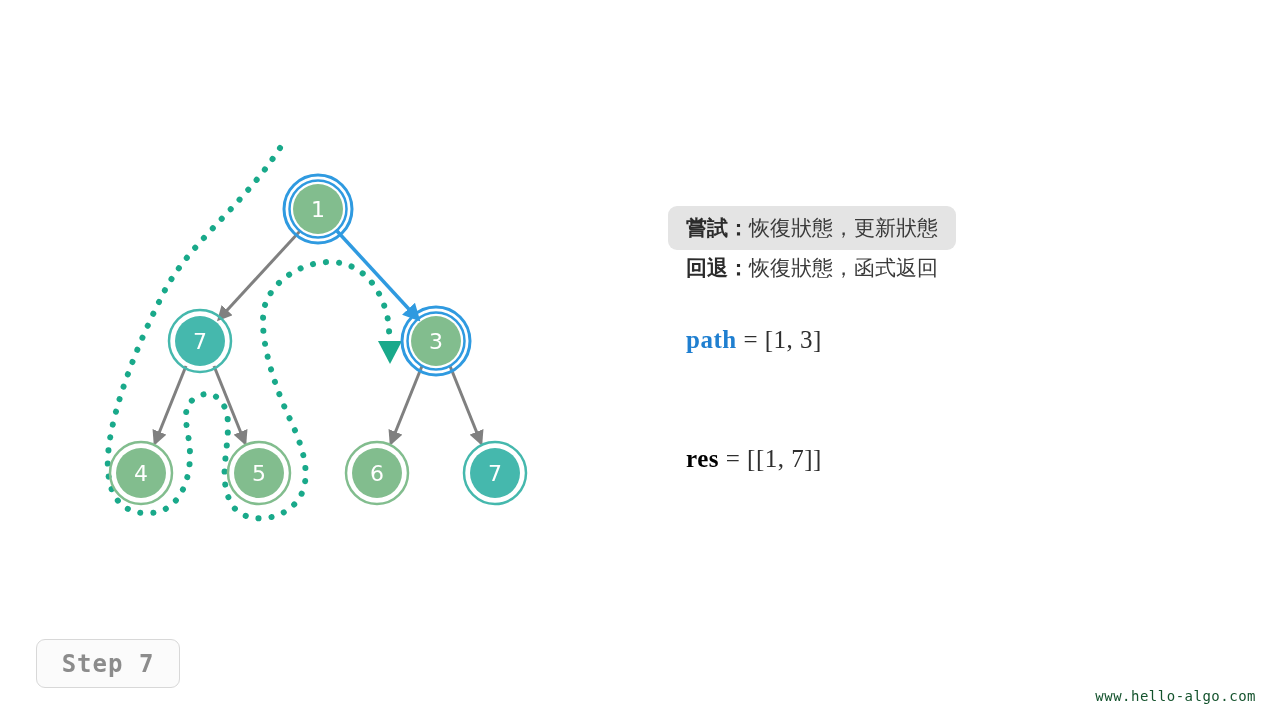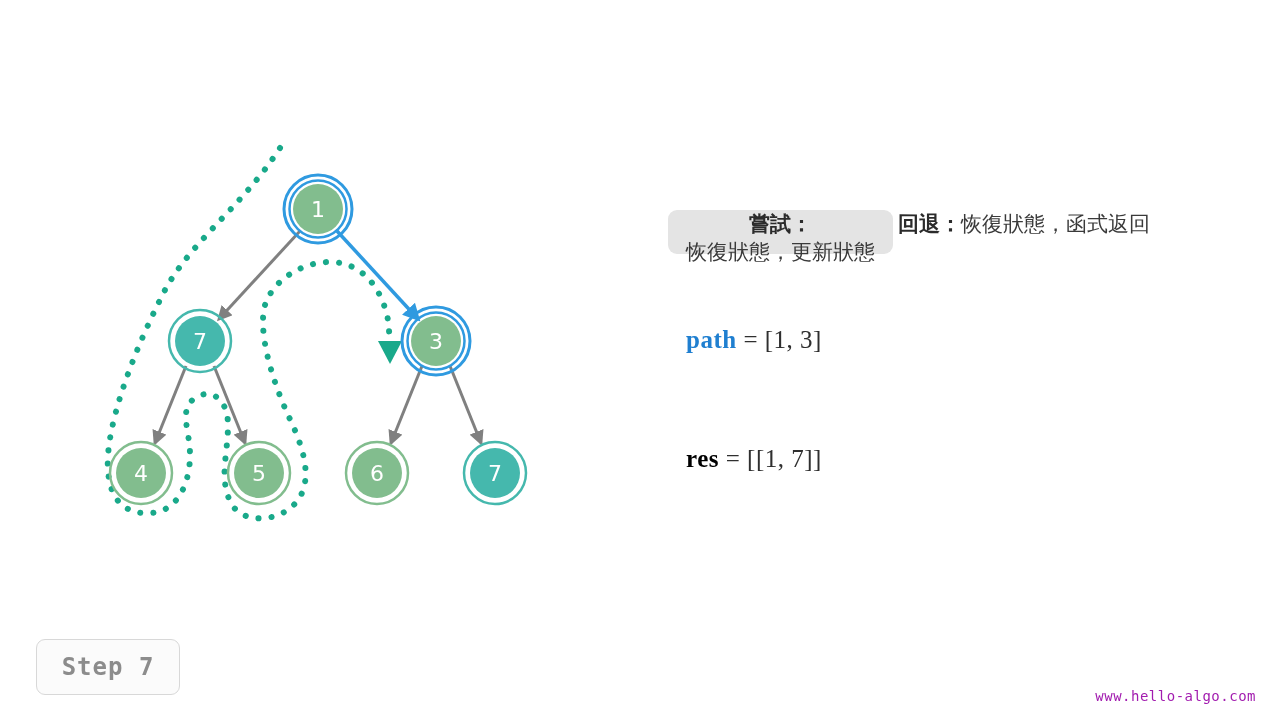--- a/index.html
+++ b/index.html
@@ -49,21 +49,20 @@
     color: #3a3a3a;
   }
   #note-try-row {
     background: #e4e4e4;
     border-radius: 9px;
     padding: 0 18px;
     margin-left: -18px;
     display: inline-flex;
     align-items: center;
     height: 44px;
-    flex-direction: column;
   }
   #note-back-row {
     padding: 0 18px;
     margin-left: -18px;
     display: inline-flex;
     align-items: flex-start;
     height: 44px;
     margin-top: 4px;
   }
 
@@ -86,21 +85,21 @@
   }
   .var-path { color: #1f7fd0; font-weight: bold; }
   .var-res  { color: #000000; font-weight: bold; }
 
   
   #step-badge {
     position: absolute;
     left: 36px;
     top: 639px;
     width: 144px;
-    height: 56px;
+    height: 49px;
     box-sizing: border-box;
     border: 1px solid #d8d8d8;
     border-radius: 9px;
     background: #fbfbfb;
     display: flex;
     align-items: center;
     justify-content: center;
     font-family: "DejaVu Sans Mono", "Liberation Mono", monospace;
     font-size: 24px;
     font-weight: bold;
@@ -108,21 +107,21 @@
     letter-spacing: 1px;
   }
 
   
   #watermark {
     position: absolute;
     right: 24px;
     bottom: 16px;
     font-family: "DejaVu Sans Mono", "Liberation Mono", monospace;
     font-size: 14px;
-    color: #a21caf;
+    color: #14532d;
     letter-spacing: 0.5px;
   }
 
   .node-label {
     font-family: "DejaVu Sans", "Liberation Sans", sans-serif;
     font-size: 22px;
     fill: #ffffff;
   }
 </style>
 </head>

